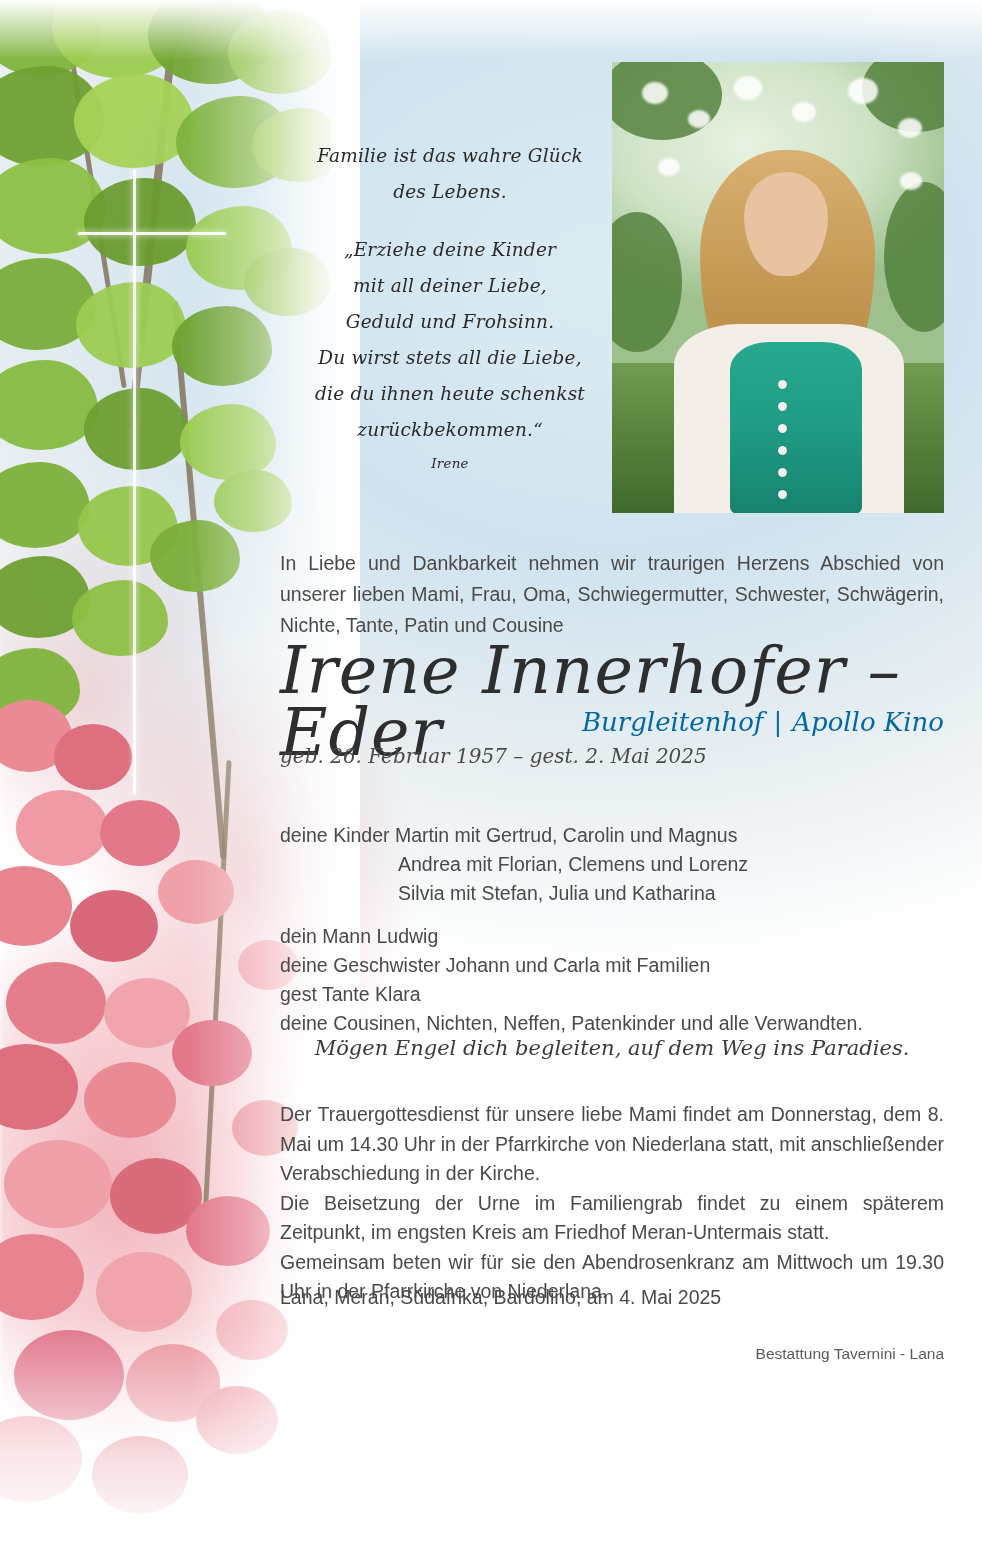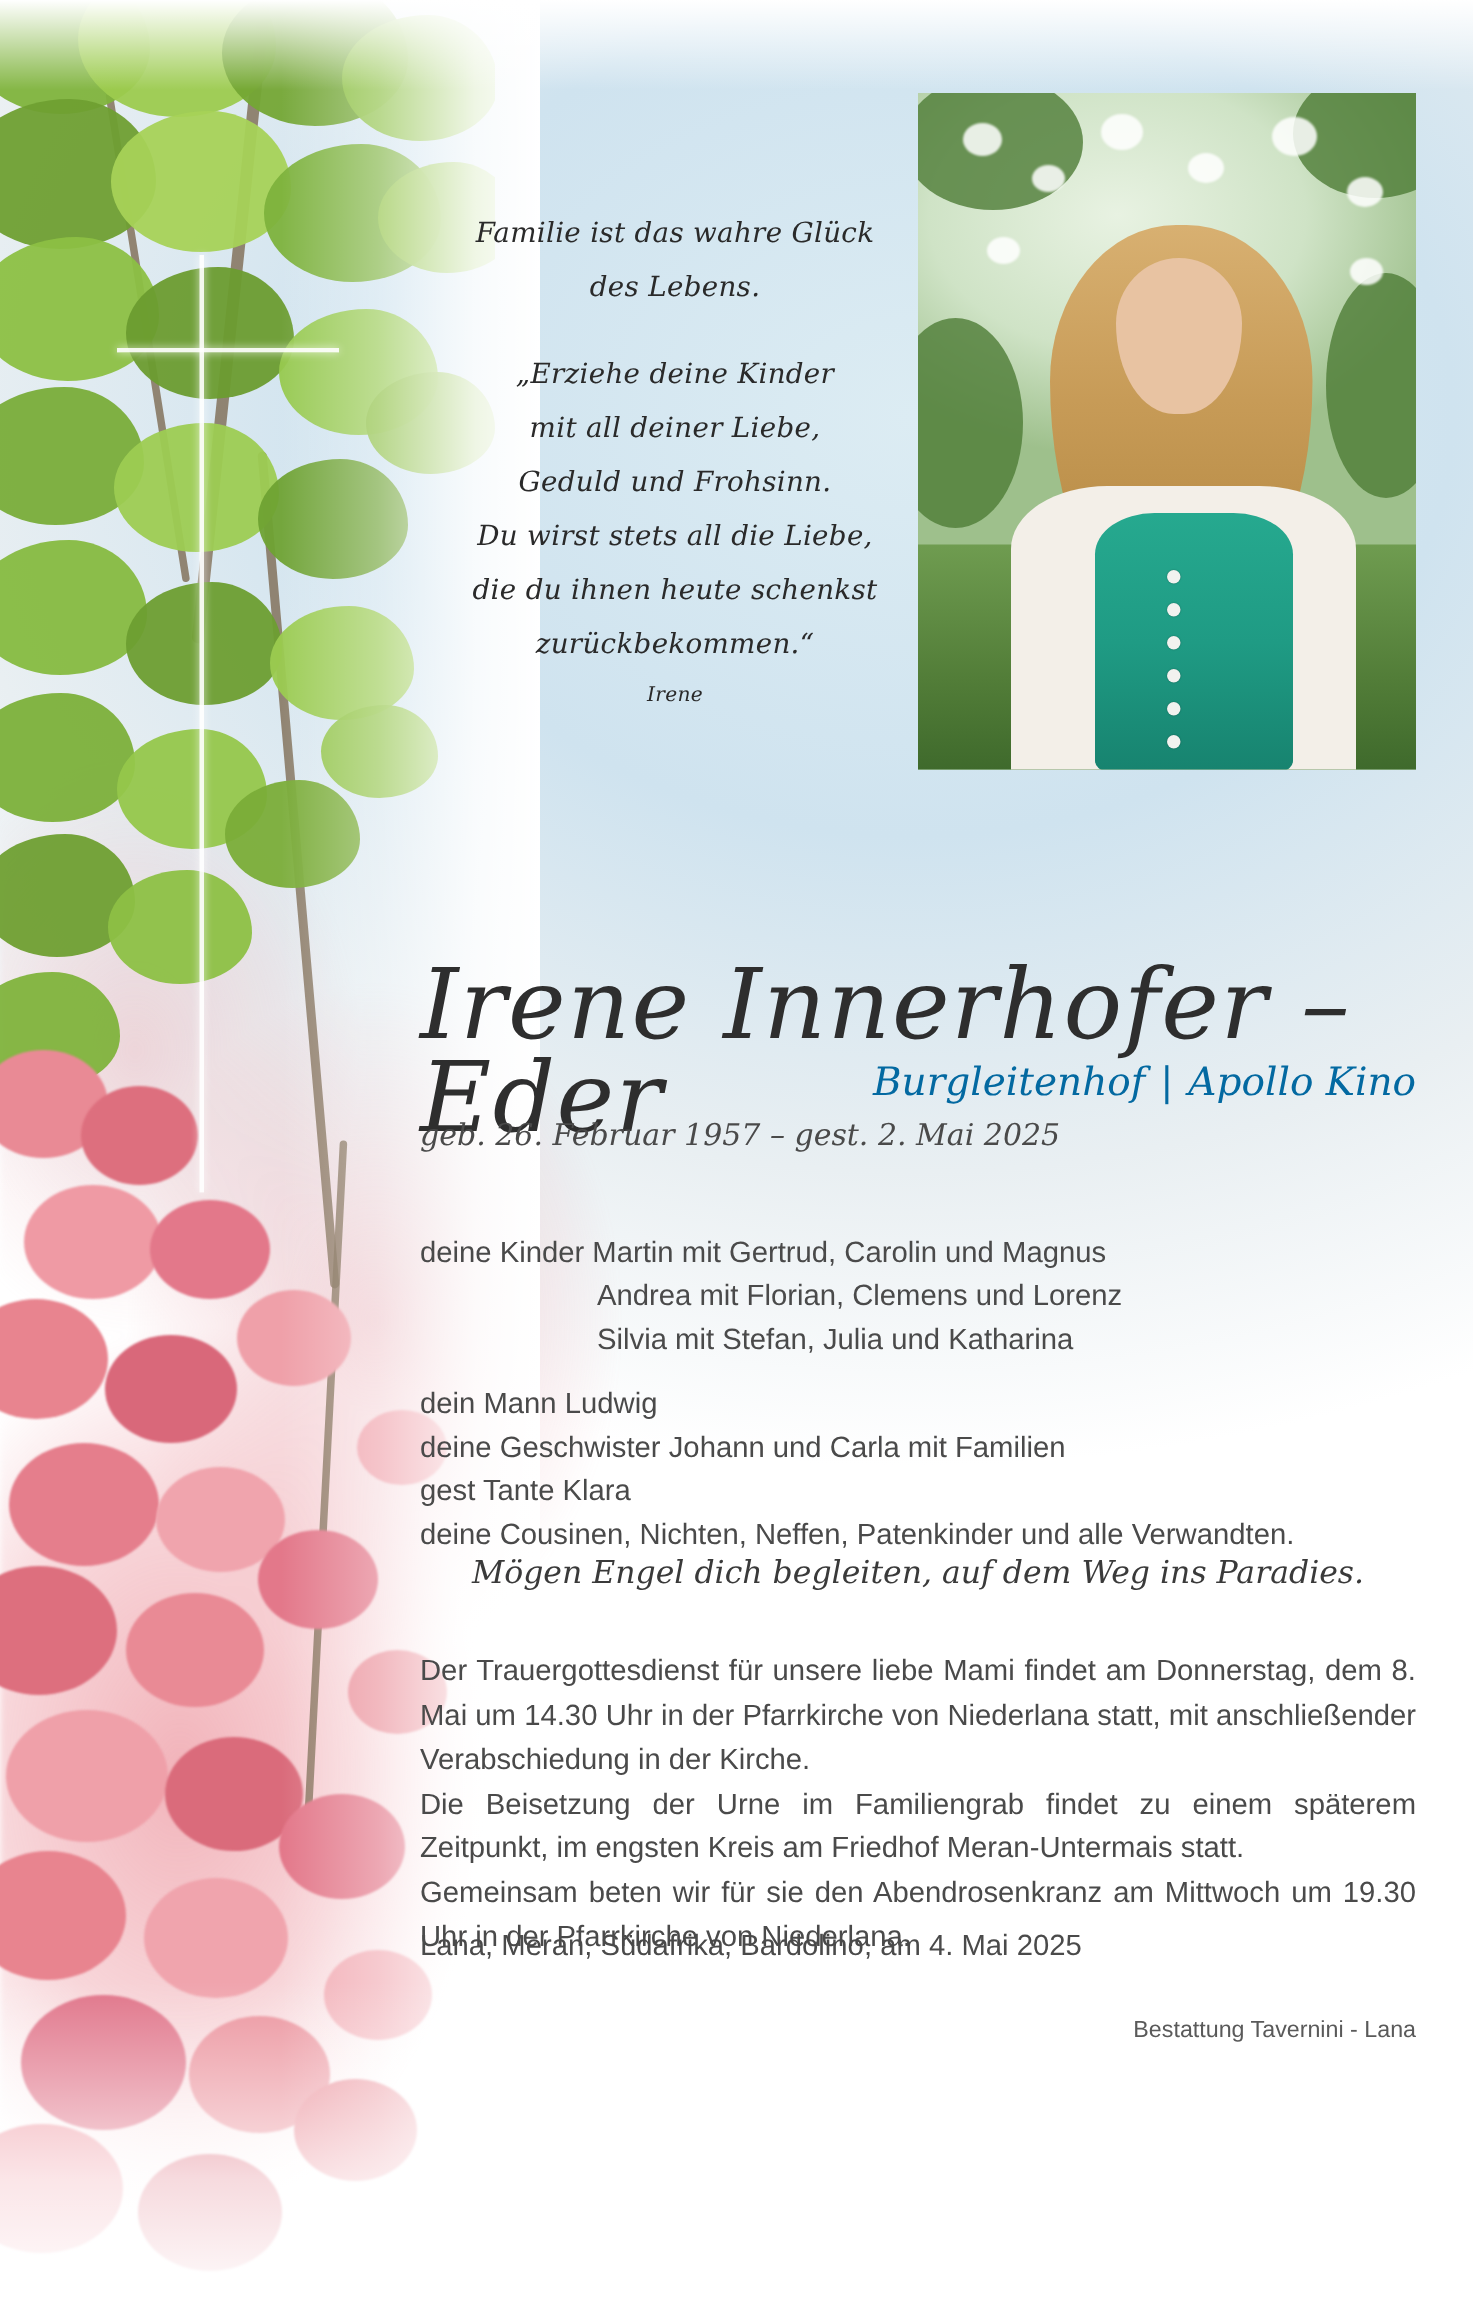--- a/index.html
+++ b/index.html
@@ -398,20 +398,21 @@
     <span class="gap"></span>
     <span>„Erziehe deine Kinder</span><br>
     <span>mit all deiner Liebe,</span><br>
     <span>Geduld und Frohsinn.</span><br>
     <span>Du wirst stets all die Liebe,</span><br>
     <span>die du ihnen heute schenkst</span><br>
     <span>zurückbekommen.“</span>
     <span class="sig">Irene</span>
   </div>
 
+  <div class="body-block intro">In Liebe und Dankbarkeit nehmen wir traurigen Herzens Abschied von unserer lieben Mami, Frau, Oma, Schwiegermutter, Schwester, Schwägerin, Nichte, Tante, Patin und Cousine</div>
 
   <div class="name">Irene Innerhofer – Eder</div>
 
   <div class="house">
     <span>Burgleitenhof</span><span class="sep">|</span><span>Apollo Kino</span>
   </div>
 
   <div class="dates">geb. 26. Februar 1957 – gest. 2. Mai 2025</div>
 
   <div class="body-block survivors">

